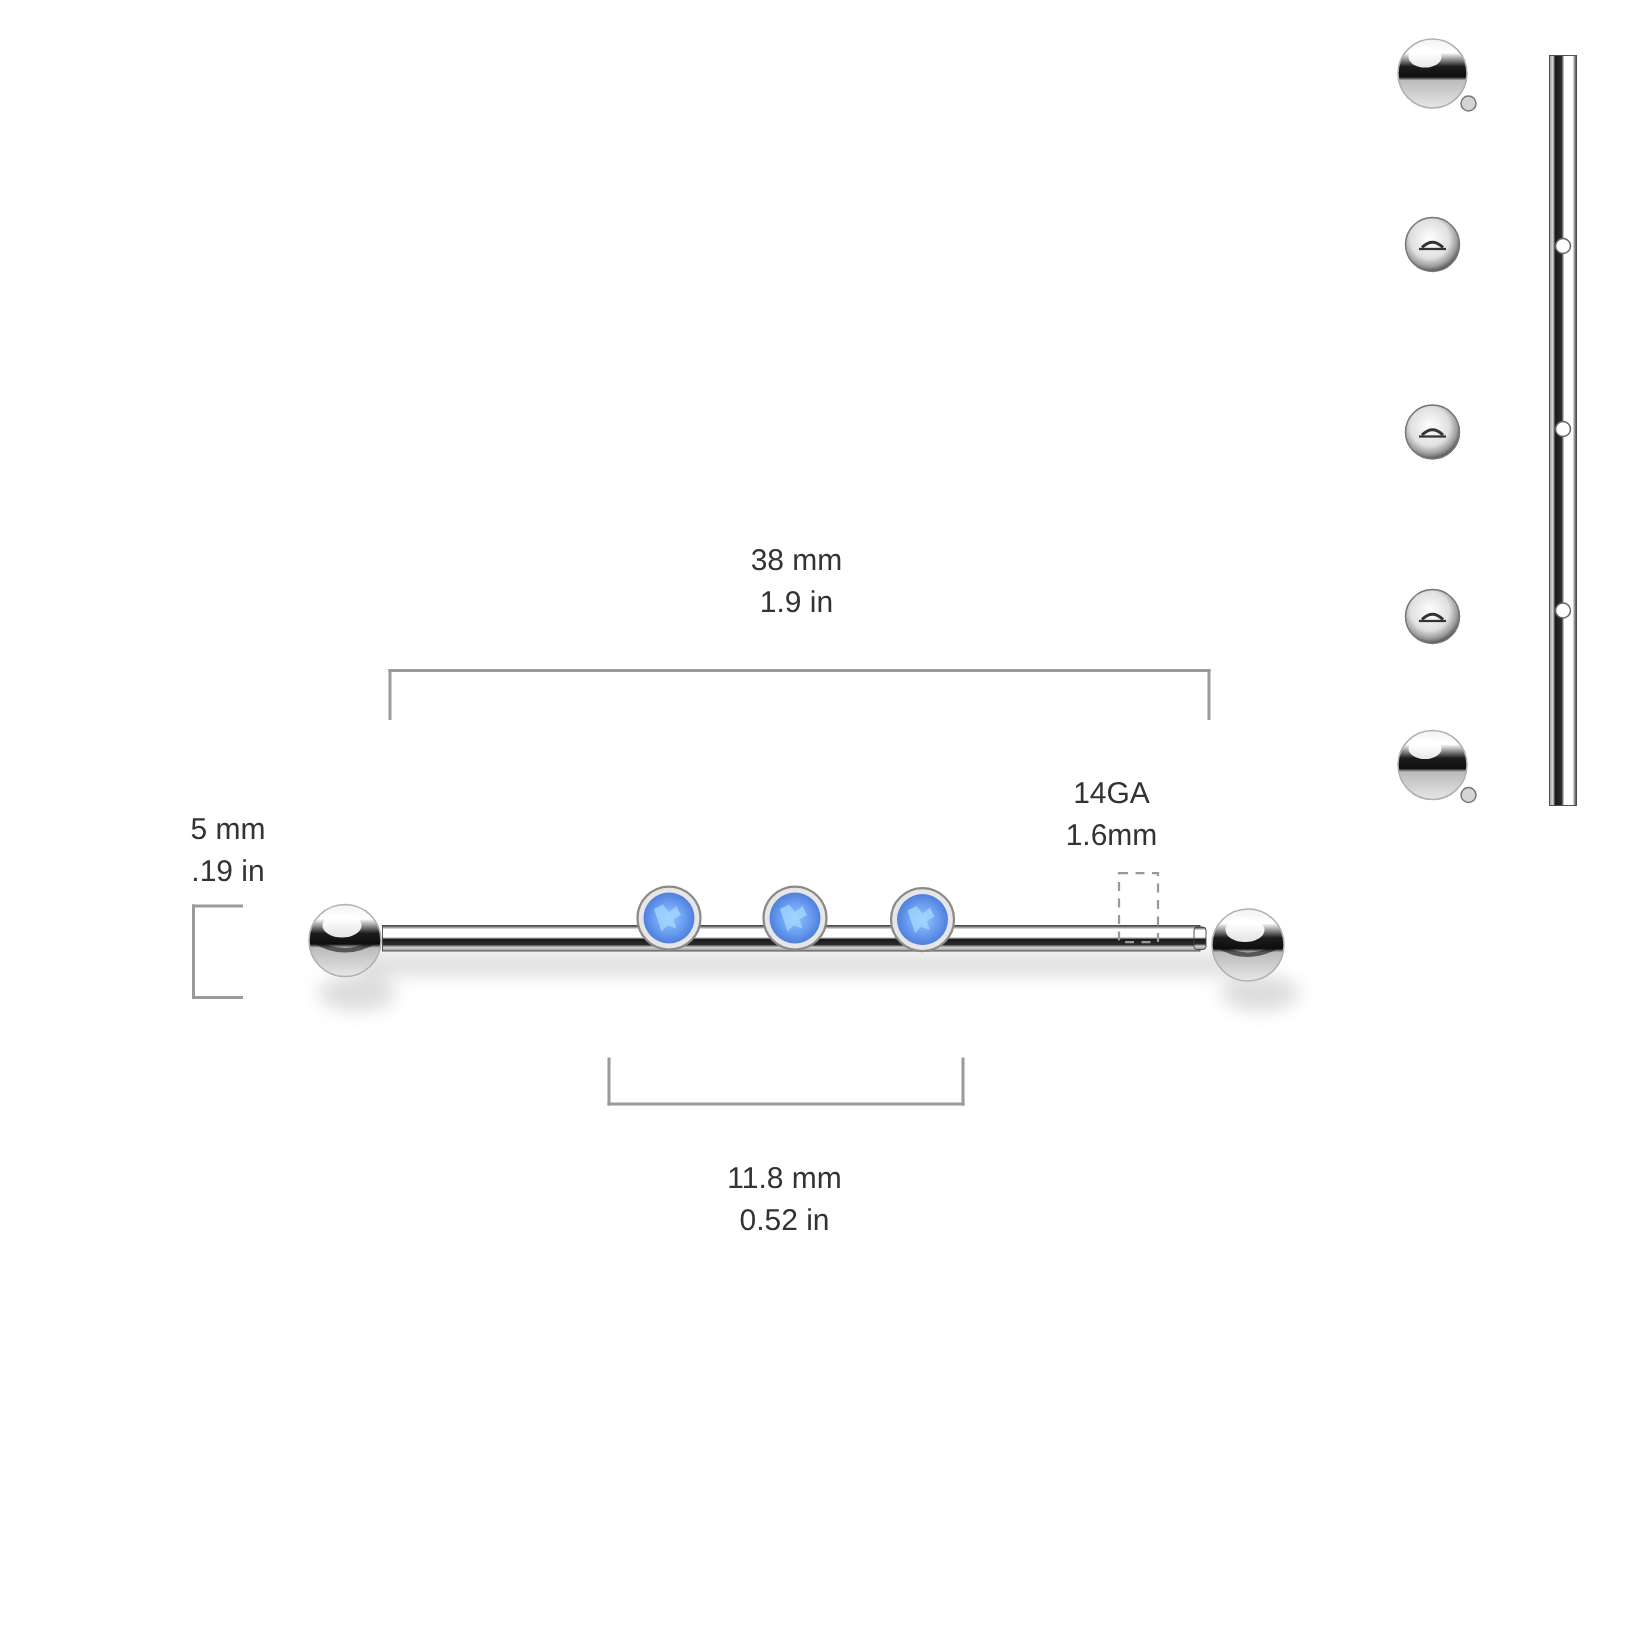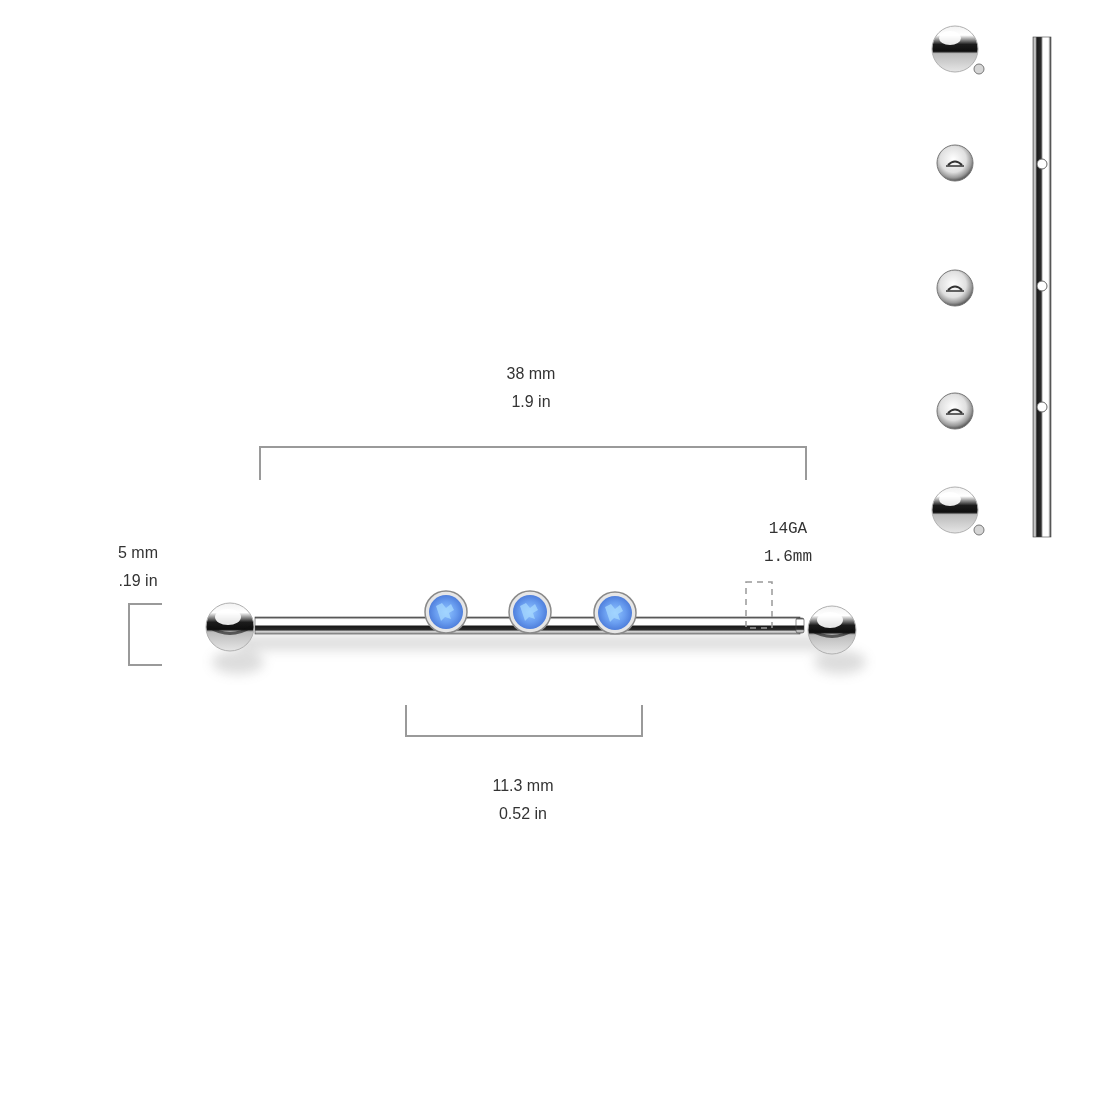--- a/index.html
+++ b/index.html
@@ -10,53 +10,53 @@
     body {
       width: 1094px;
       height: 1094px;
       position: relative;
       overflow: hidden;
       font-family: "Liberation Sans", sans-serif;
     }
     .label {
       position: absolute;
       color: #333333;
-      font-size: 16px;
+      font-size: 20px;
       line-height: 28px;
       text-align: center;
     }
     .label span { display: block; }
     .bracket {
       position: absolute;
       border-color: #9a9a9a;
       border-style: solid;
       border-width: 0;
     }
     svg { position: absolute; left: 0; top: 0; }
   </style>
 </head>
 <body>
 
 <div class="label" style="left:451px; top:360px; width:160px;">
   <span>38 mm</span>
   <span>1.9 in</span>
 </div>
 
-<div class="label" style="left:88px; top:539px; width:100px;">
+<div class="label" style="left:102px; top:539px; width:100px;">
   <span>5 mm</span>
   <span>.19 in</span>
 </div>
 
-<div class="label" style="left:738px; top:515px; width:100px;font-family:Liberation Mono, monospace;">
+<div class="label" style="left:691px; top:515px; width:100px;">
   <span>14GA</span>
   <span>1.6mm</span>
 </div>
 
 <div class="label" style="left:443px; top:772px; width:160px;">
-  <span>11.3 mm</span>
+  <span>11.8 mm</span>
   <span>0.52 in</span>
 </div>
 
 <div class="bracket" style="left:259px; top:446px; width:544px; height:32px; border-top-width:2px; border-left-width:2px; border-right-width:2px;"></div>
 
 <div class="bracket" style="left:128px; top:603px; width:32px; height:59px; border-top-width:2px; border-left-width:2px; border-bottom-width:2px;"></div>
 
 <div class="bracket" style="left:405px; top:705px; width:234px; height:30px; border-bottom-width:2px; border-left-width:2px; border-right-width:2px;"></div>
 
 <svg width="1094" height="1094" viewBox="0 0 1094 1094">

